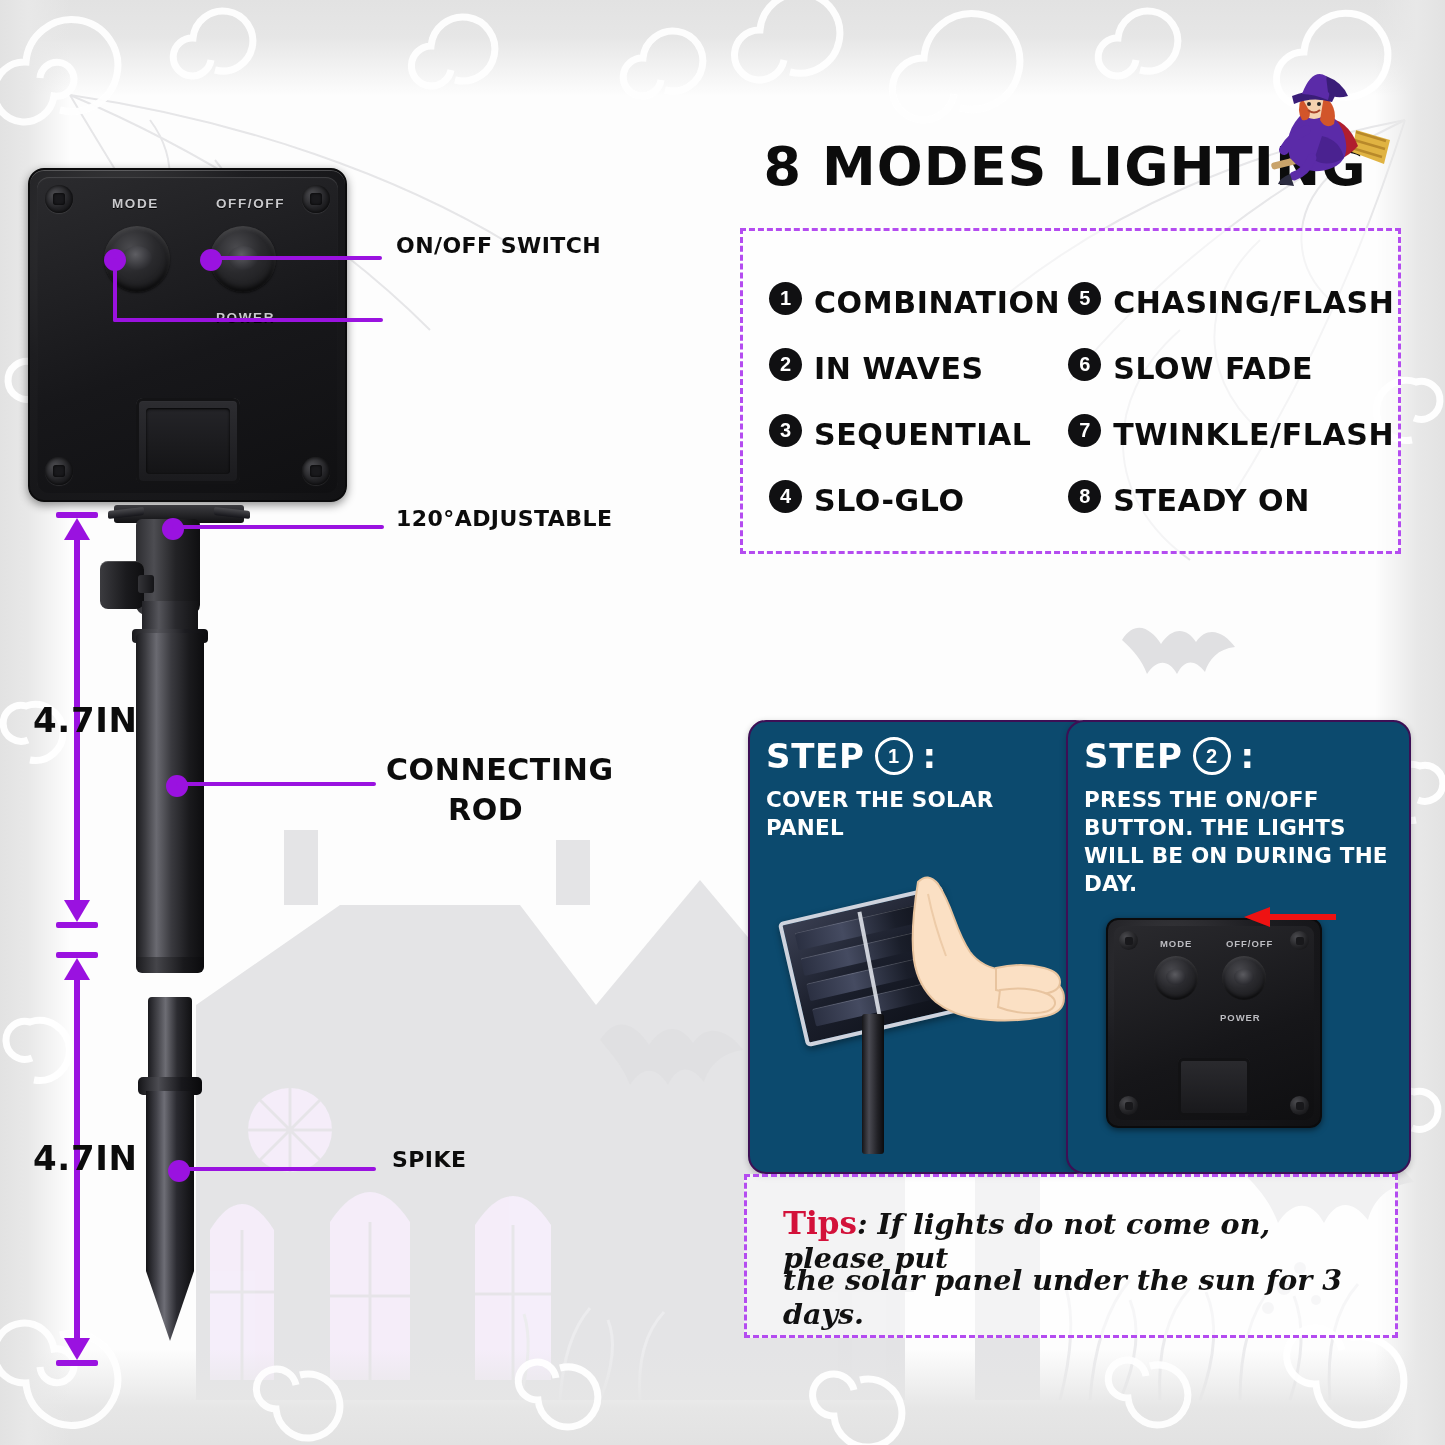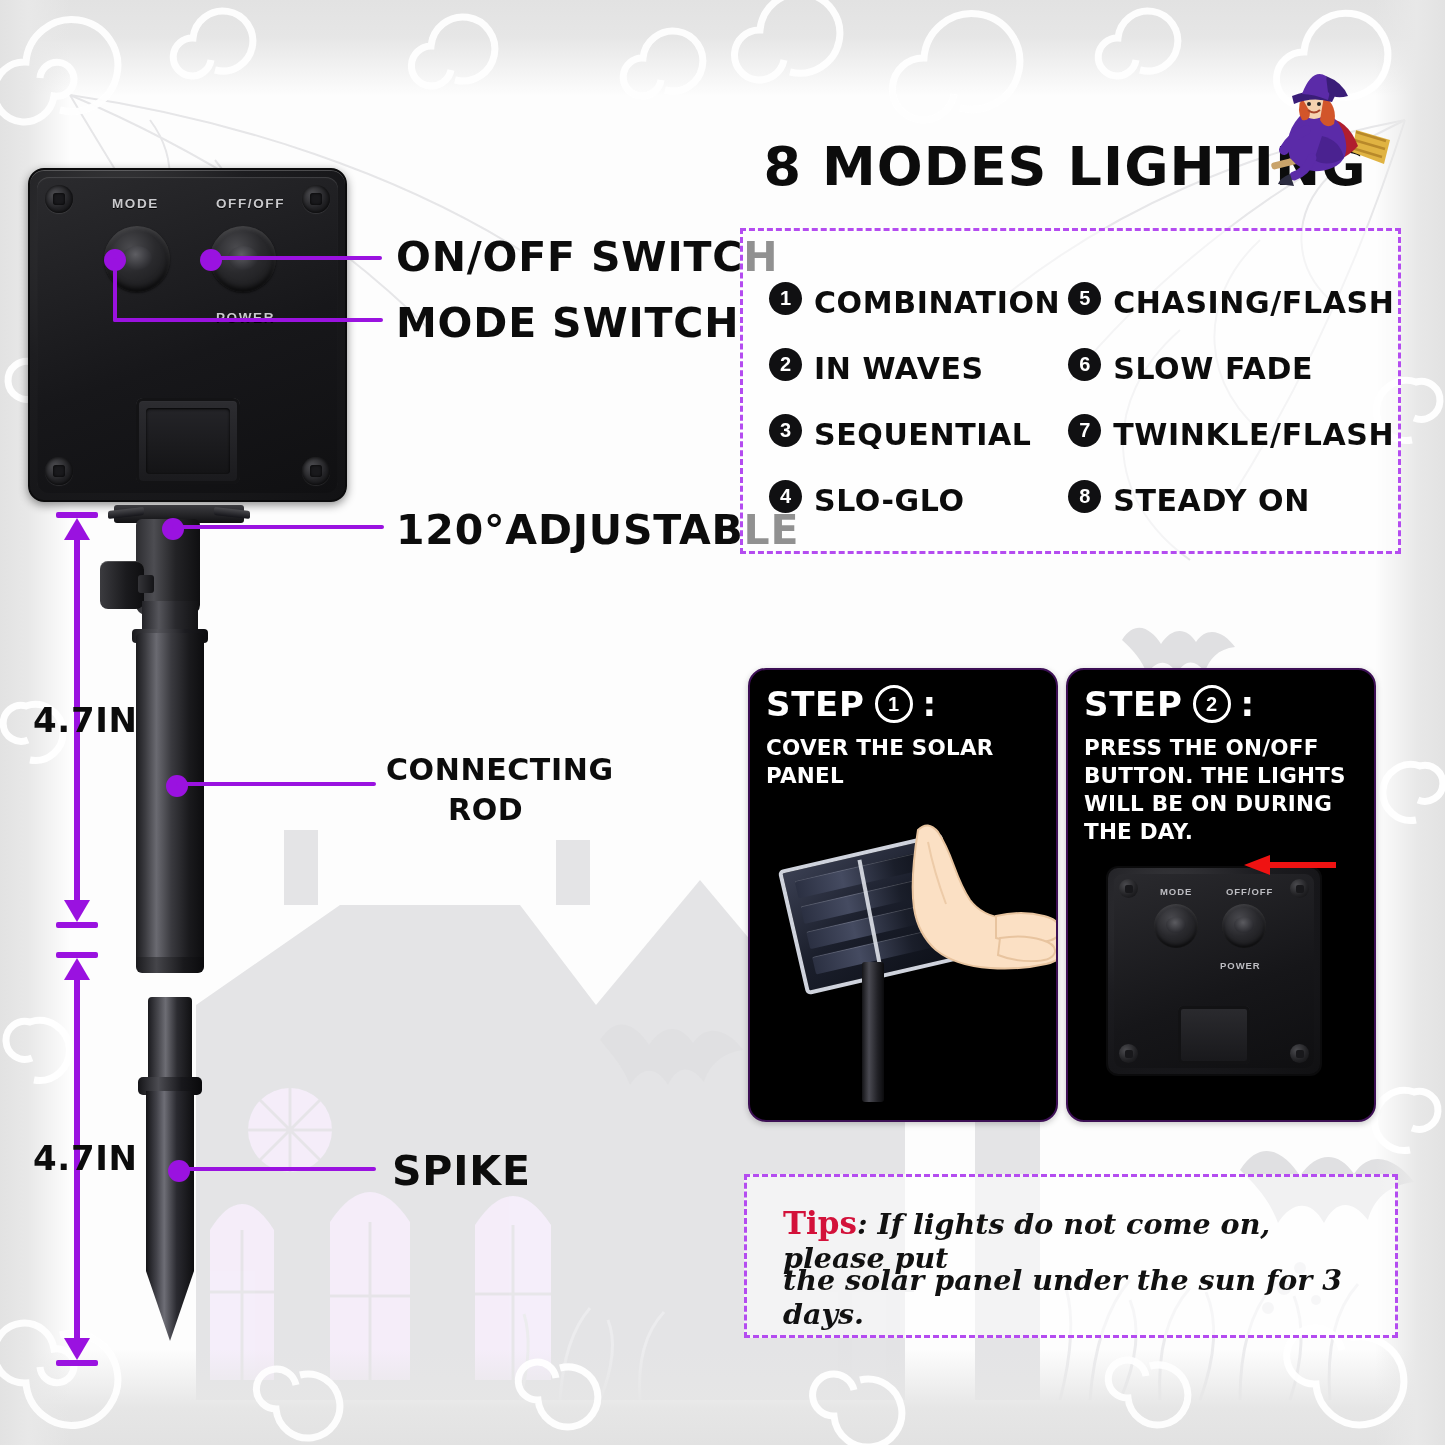--- a/index.html
+++ b/index.html
@@ -66,21 +66,21 @@
     box-shadow:inset 0 0 0 3px #131315, inset 0 2px 3px rgba(255,255,255,.12);}
   .port i{position:absolute;inset:10px;border-radius:4px;
     background:linear-gradient(180deg,#242428,#141416);box-shadow:inset 0 1px 3px #000;}
 
   
   .lead{position:absolute;background:#9a12e0;height:4px;border-radius:2px;}
   .lead-v{position:absolute;background:#9a12e0;width:4px;border-radius:2px;}
   .dot{position:absolute;width:22px;height:22px;border-radius:50%;background:#9a12e0;}
 
   .lbl{position:absolute;white-space:nowrap;}
-  .lbl.t1{font-size:41px;}
+  .lbl.t1{font-size:22px;}
   .lbl.t2{font-size:30px;}
 
   
   .pole-wrap{position:absolute;left:96px;top:505px;width:170px;height:880px;}
   .bracket{position:absolute;left:18px;top:0;width:130px;height:18px;
     background:linear-gradient(180deg,#3c3c40,#111113);border-radius:3px;}
   .bracket-wing-l{position:absolute;left:-6px;top:4px;width:36px;height:8px;
     background:linear-gradient(180deg,#4a4a4e,#15151a);transform:skewY(-6deg);border-radius:2px;}
   .bracket-wing-r{position:absolute;right:-6px;top:4px;width:36px;height:8px;
     background:linear-gradient(180deg,#4a4a4e,#15151a);transform:skewY(6deg);border-radius:2px;}
@@ -130,22 +130,22 @@
   .modes-grid{position:absolute;inset:0;padding:34px 22px 0 26px;
      display:grid;grid-template-columns:1fr 1fr;grid-auto-rows:66px;column-gap:8px;}
   .mode-item{display:flex;align-items:center;gap:12px;}
   .num{flex:0 0 auto;width:33px;height:33px;border-radius:50%;background:#101012;color:#fff;
      display:flex;align-items:center;justify-content:center;font-size:20px;font-weight:bold;
      font-family:"Liberation Sans",sans-serif;}
   .mode-text{font-size:30px;margin-top:8px;}
 
   .title-how{position:absolute;left:730px;top:598px;width:670px;text-align:center;font-size:37px;}
 
-  .step-card{position:absolute;top:668px;width:306px;height:450px;border-radius:18px;
-     background:#000000;border:2px solid #3d0f55;box-shadow:0 2px 6px rgba(0,0,0,.22);overflow:hidden;}
+  .step-card{position:absolute;top:720px;width:306px;height:450px;border-radius:18px;
+     background:#0c4a6e;border:2px solid #3d0f55;box-shadow:0 2px 6px rgba(0,0,0,.22);overflow:hidden;padding-left:35px;}
   .step-card.s1{left:748px;}
   .step-card.s2{left:1066px;}
   .step-head{position:absolute;left:16px;top:14px;color:#fff;font-size:34px;font-weight:bold;
      display:flex;align-items:center;gap:10px;}
   .circnum{display:inline-flex;align-items:center;justify-content:center;width:32px;height:32px;
      border-radius:50%;border:3px solid #fff;font-size:20px;line-height:1;font-family:"Liberation Sans",sans-serif;}
   .step-body{position:absolute;left:16px;right:12px;color:#fff;font-size:21.5px;line-height:1.3;
      font-weight:bold;letter-spacing:.01em;}
   .s1 .step-body{top:64px;}
   .s2 .step-body{top:64px;}
@@ -338,21 +338,20 @@
       </div>
   </div>
 
   <div class="dot" style="left:200px;top:249px;"></div>
   <div class="lead" style="left:210px;top:256px;width:172px;"></div>
   <div class="lbl t1 drip" style="left:396px;top:233px;">ON/OFF SWITCH</div>
 
   <div class="dot" style="left:104px;top:249px;"></div>
   <div class="lead-v" style="left:113px;top:258px;height:64px;"></div>
   <div class="lead" style="left:113px;top:318px;width:270px;"></div>
-  <div class="lbl t1 drip" style="left:396px;top:299px;">MODE SWITCH</div>
 
   <div class="pole-wrap">
     <div class="bracket">
       <div class="bracket-wing-l"></div>
       <div class="bracket-wing-r"></div>
     </div>
     <div class="yoke"></div>
     <div class="knob"></div>
     <div class="rod-top"></div>
     <div class="rod-collar"></div>

